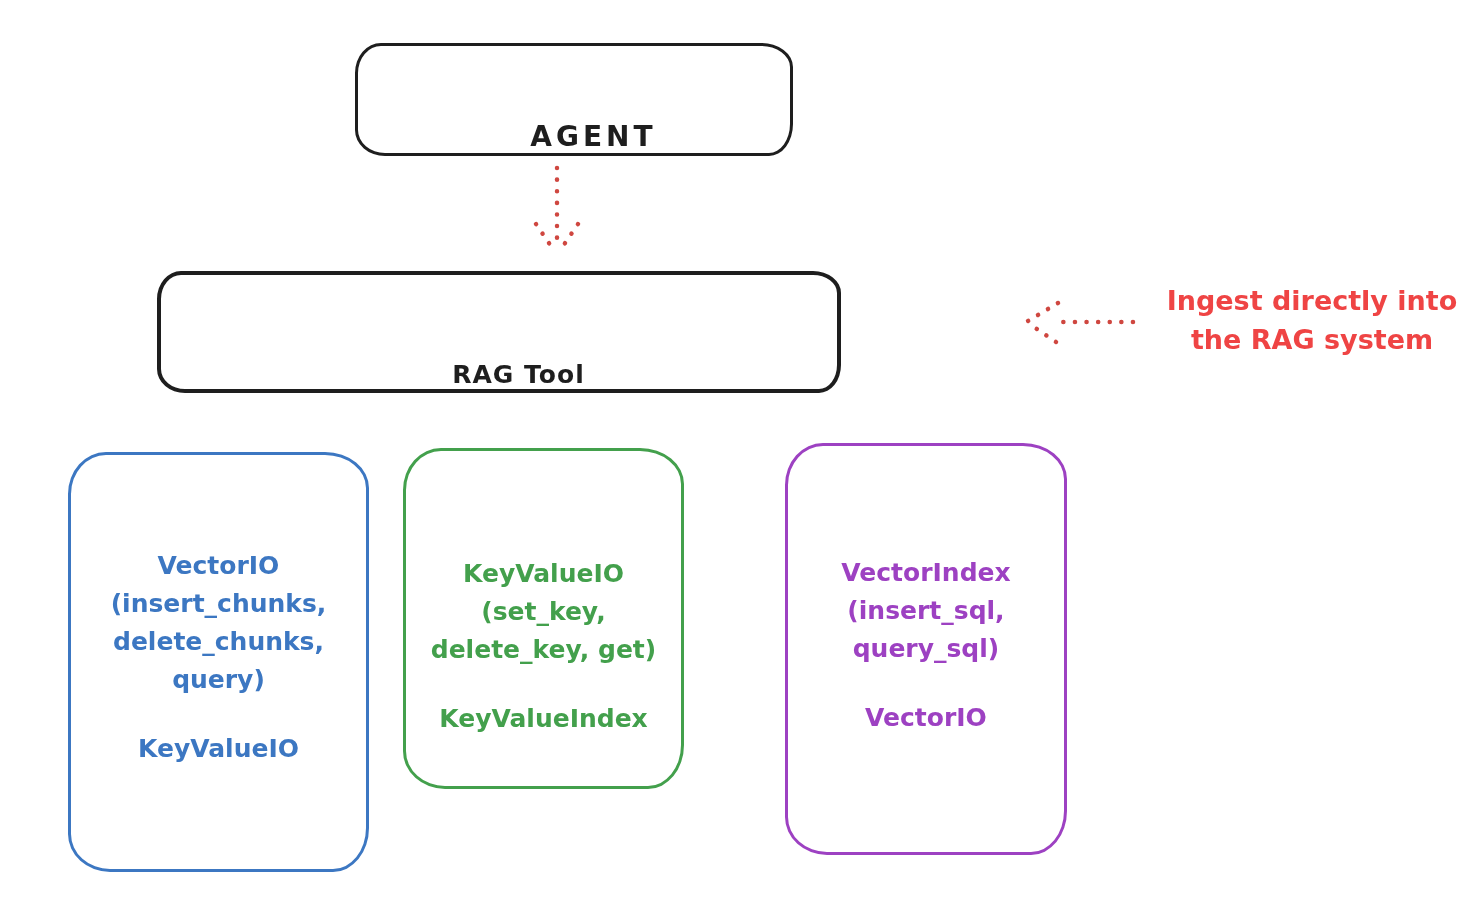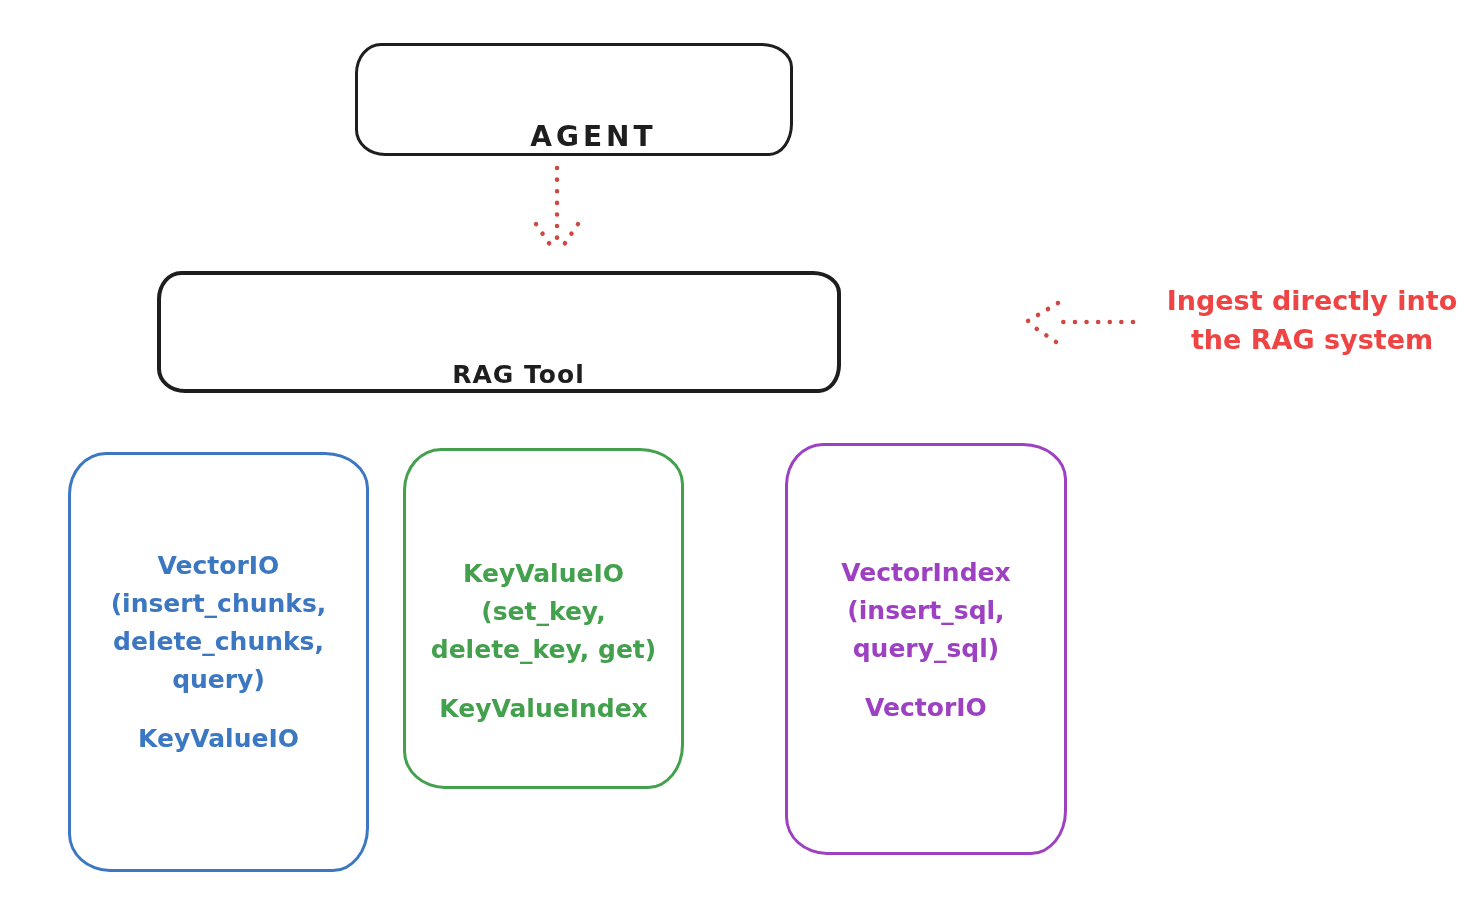--- a/index.html
+++ b/index.html
@@ -43,21 +43,21 @@
     border-radius: 38px 44px 36px 42px / 42px 36px 44px 38px;
     text-align: center;
     font-size: 25px;
     font-weight: 600;
     line-height: 38px;
   }
   #backend-vector     { left: 68px;  top: 452px; width: 301px; height: 420px; padding-top: 92px; }
   #backend-keyvalue   { left: 403px; top: 448px; width: 281px; height: 341px; padding-top: 104px; }
   #backend-relational { left: 785px; top: 443px; width: 282px; height: 412px; padding-top: 108px; }
   .io-label { white-space: pre-line; }
-  .index-label { margin-top: 21px; }
+  .index-label { margin-top: 31px; }
   #ingest-annotation {
     position: absolute;
     left: 1140px; top: 281px; width: 344px;
     font-size: 27px; font-weight: 700; line-height: 39px;
     text-align: center;
     white-space: pre-line;
   }
   #arrow-layer {
     position: absolute;
     left: 0; top: 0;

